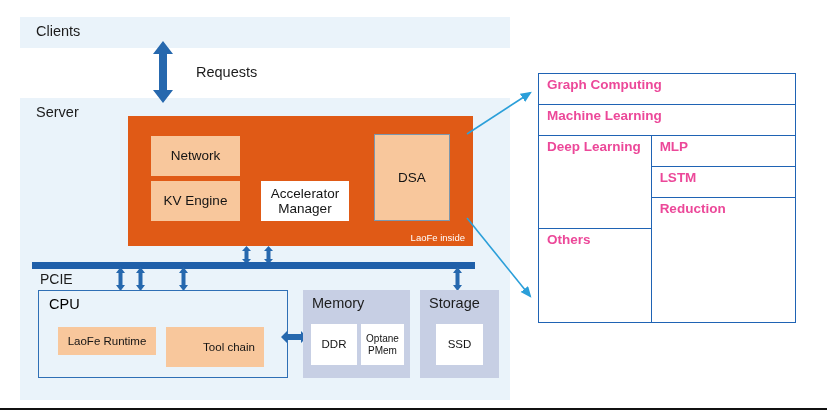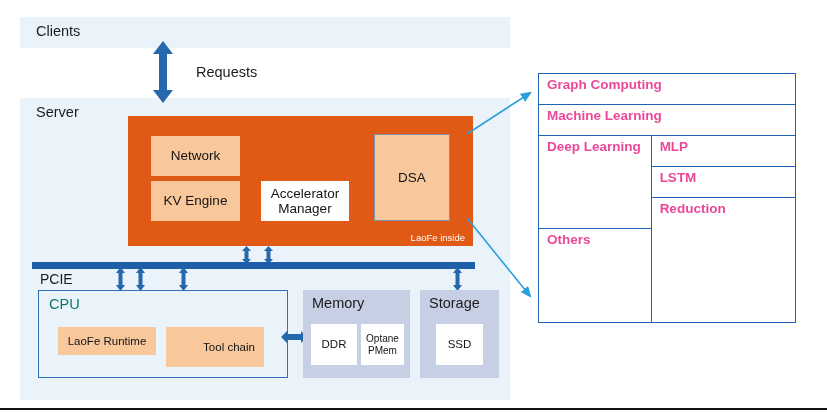--- a/index.html
+++ b/index.html
@@ -124,21 +124,21 @@
     height: 88px;
     background: #eaf3fa;
     border: 1.4px solid #2f6fb5;
     box-sizing: border-box;
   }
   #cpu-label {
     position: absolute;
     left: 10px;
     top: 5px;
     font-size: 14.5px;
-    color: #0f766e;
+    color: #000000;
   }
   #blk-runtime { left: 19px;  top: 36px; width: 98px; height: 28px; font-size: 11.5px; }
   #blk-toolchain { left: 127px; top: 36px; width: 98px; height: 40px; font-size: 11.5px; padding-left: 28px; }
 
   
   .gray-box {
     position: absolute;
     background: #c7cfe4;
     box-sizing: border-box;
   }

